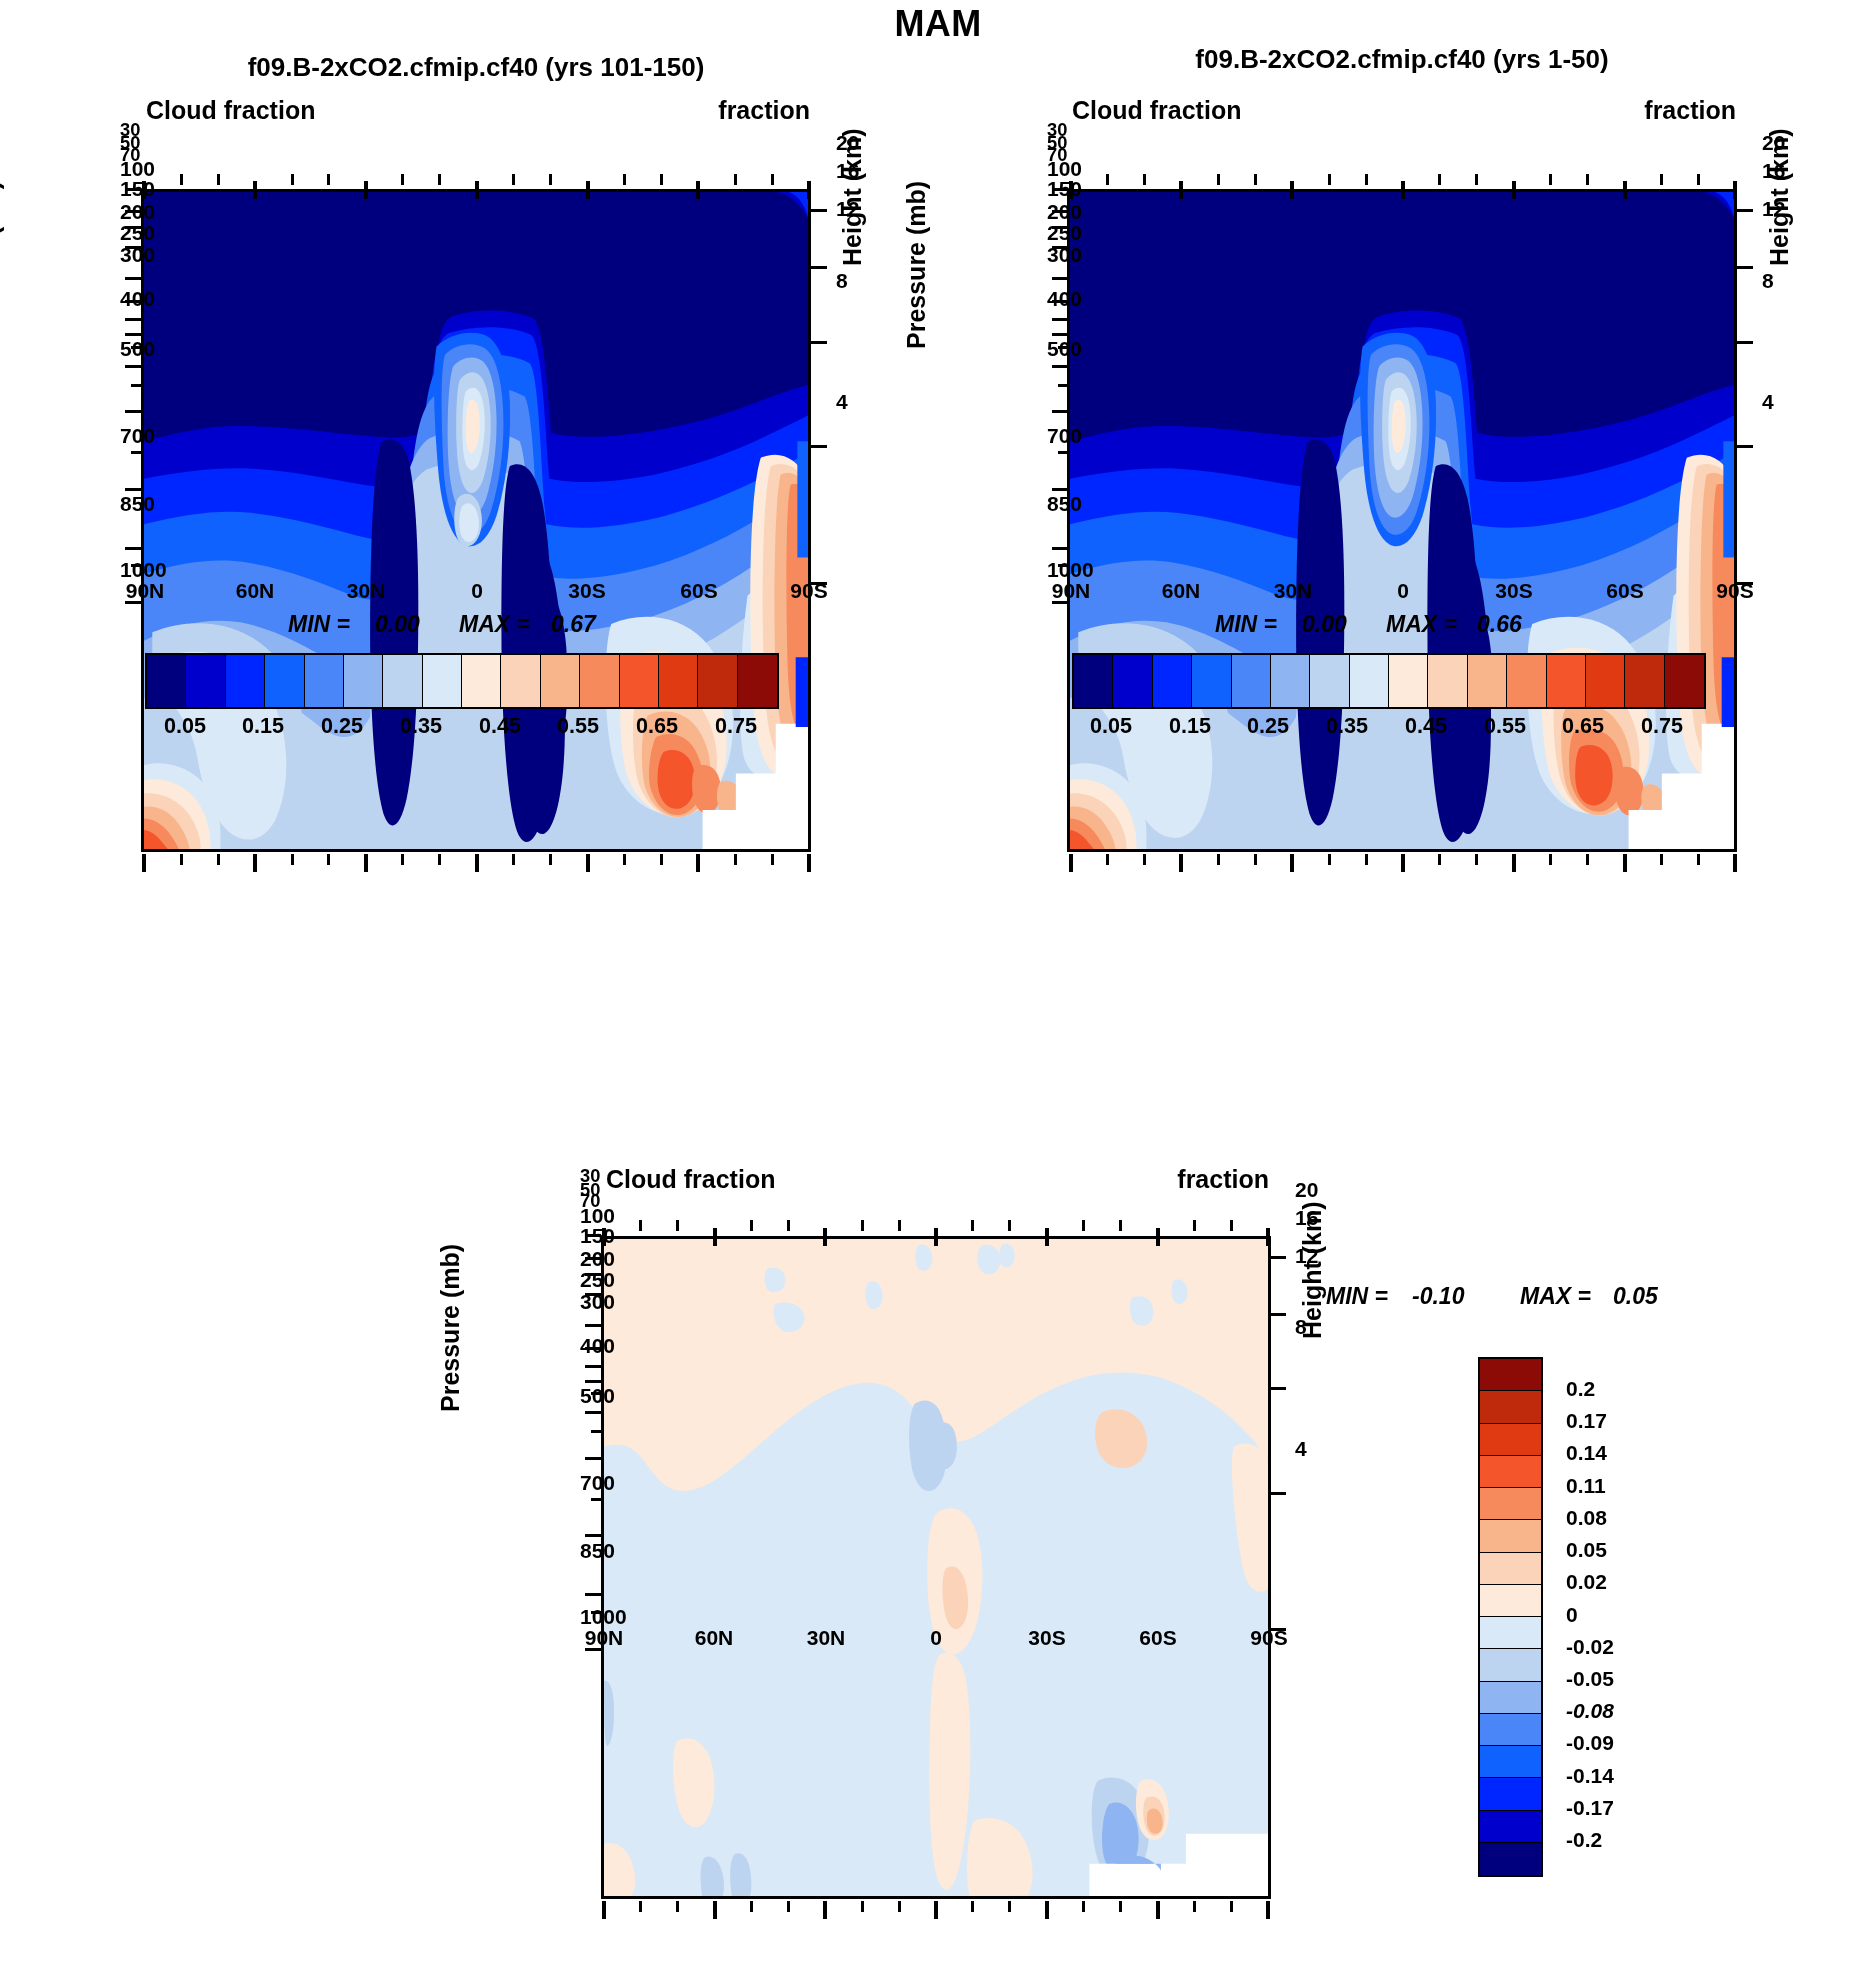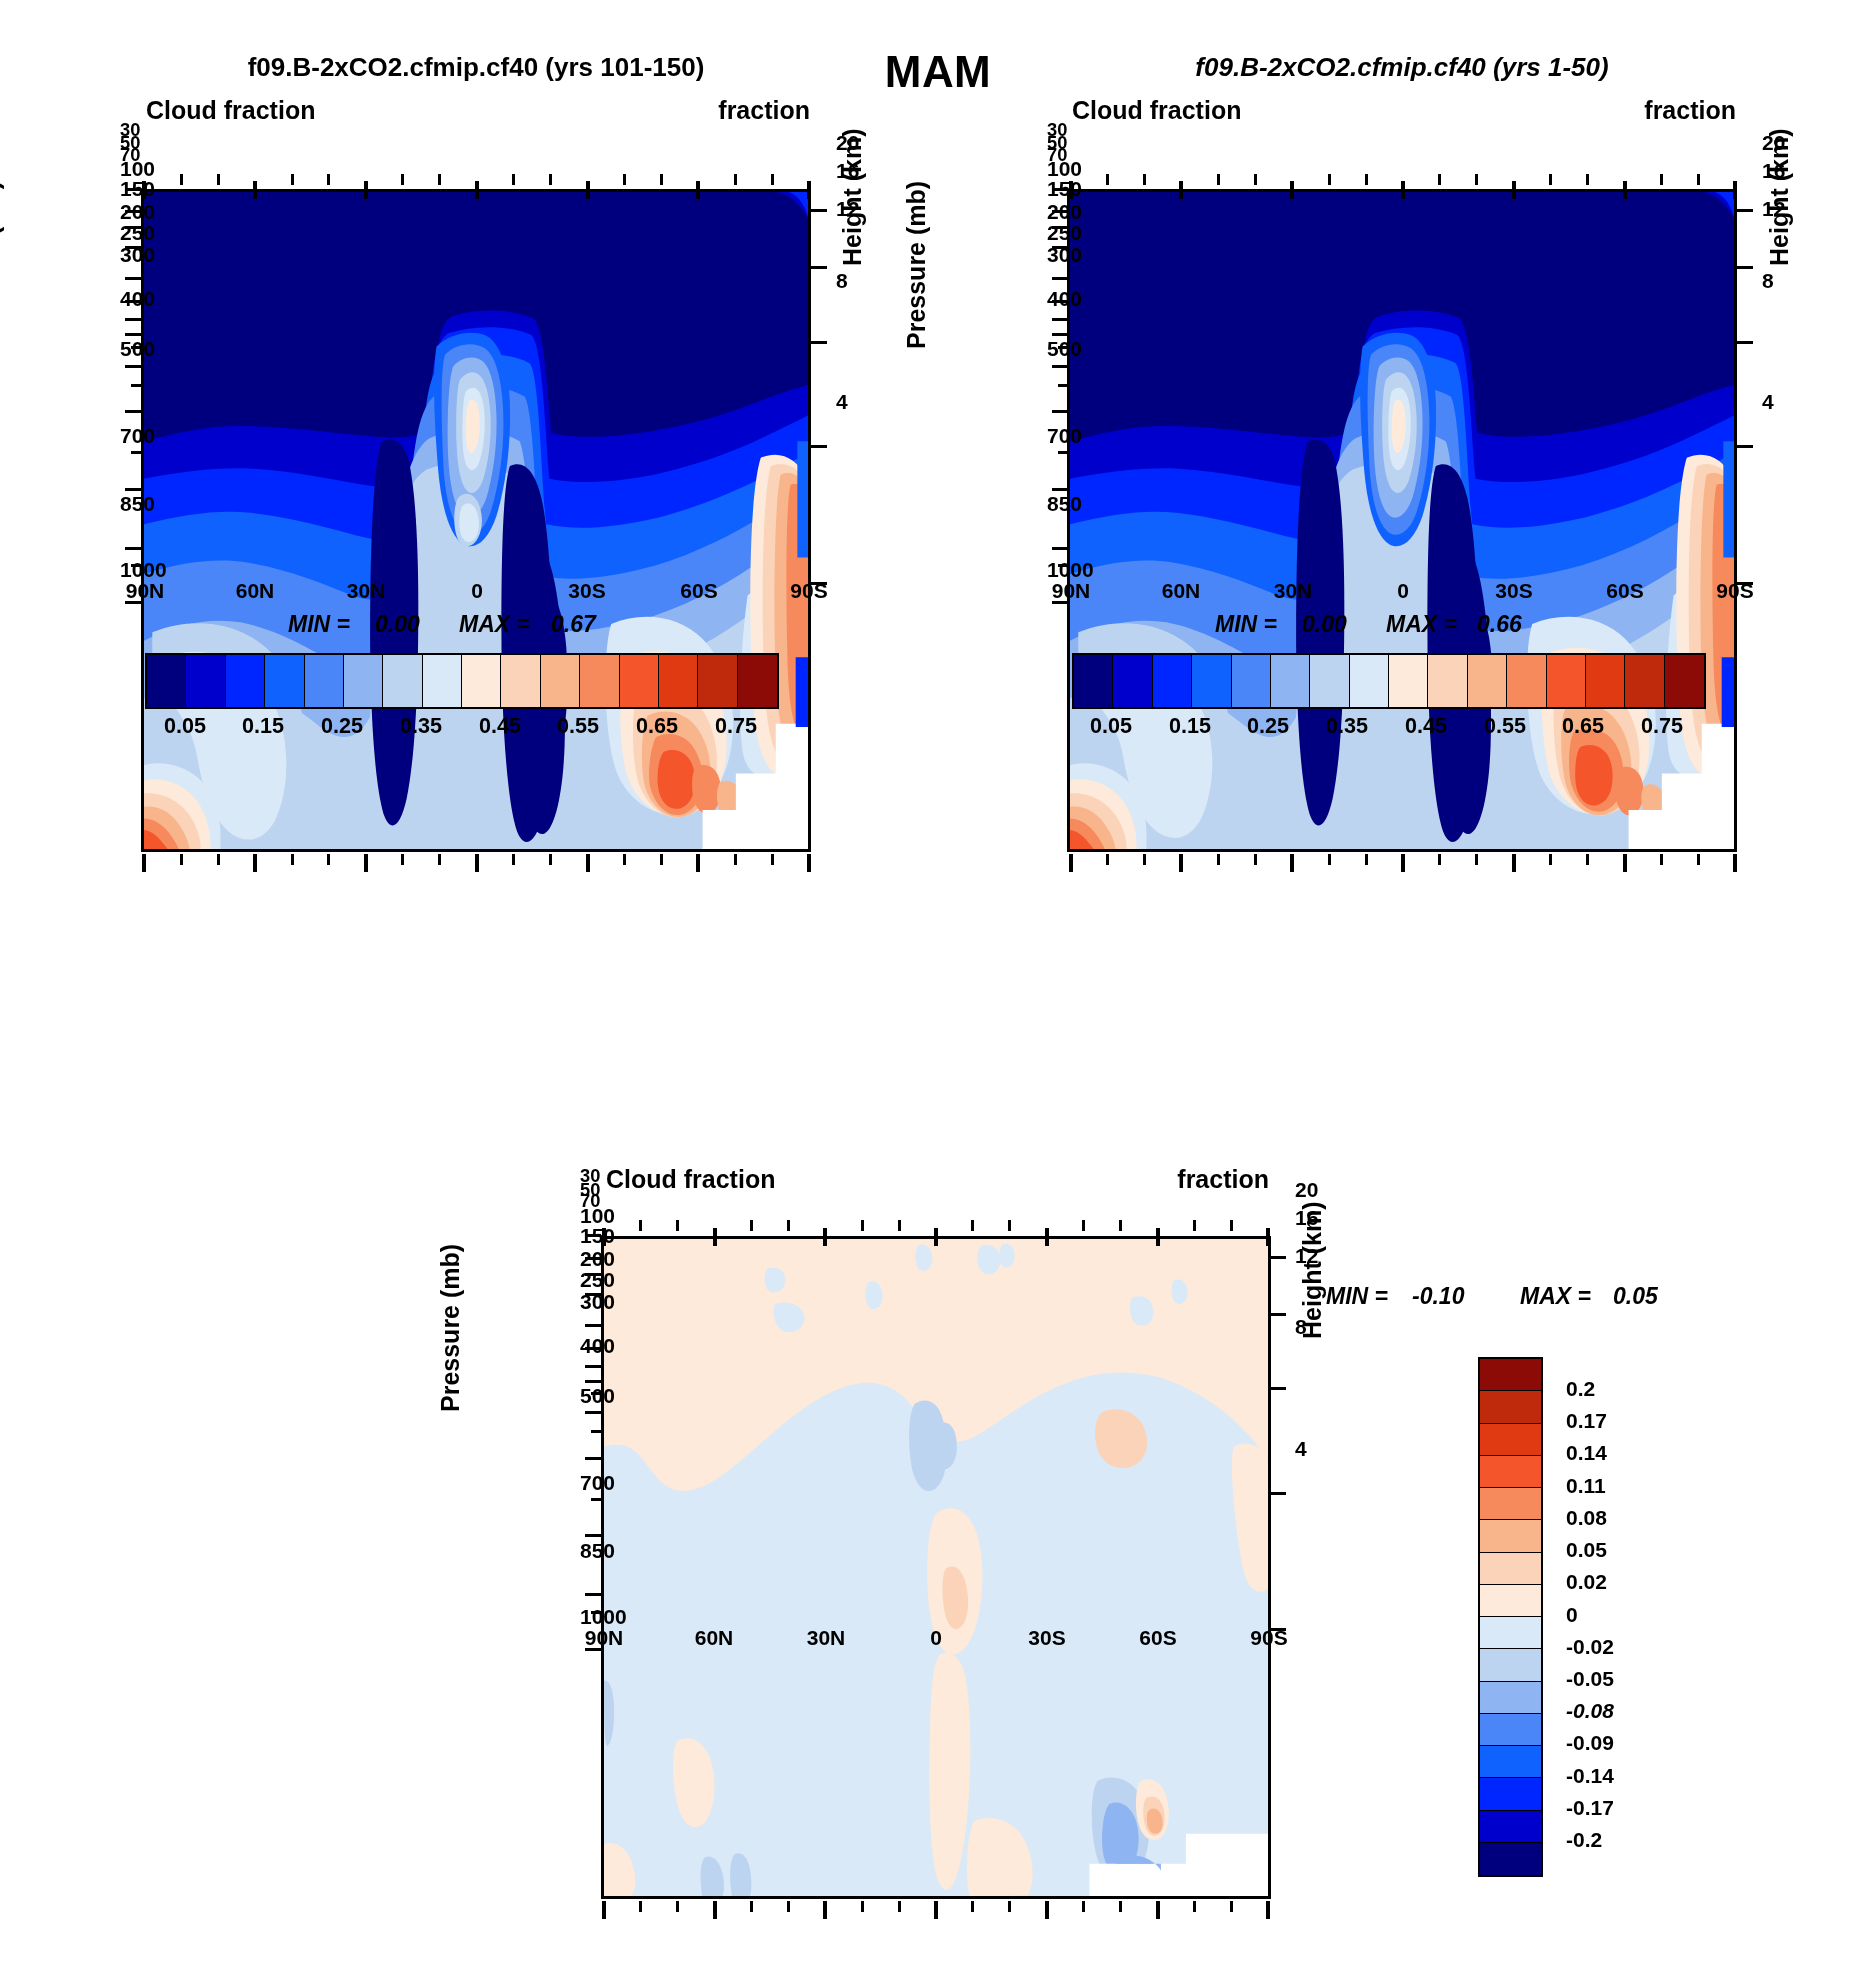--- a/index.html
+++ b/index.html
@@ -7,21 +7,21 @@
        font-family:"Liberation Sans",sans-serif;color:#000;
        -webkit-font-smoothing:none;}
   .fig{position:absolute;left:0;top:0;width:1876px;height:1966px;}
 
   
   .txt{position:absolute;white-space:nowrap;font-weight:bold;}
   .ctr{transform:translateX(-50%);}
   .rgt{transform:translateX(-100%);}
   .vctr{transform:translateY(-50%);}
 
-  .suptitle{font-size:44px;letter-spacing:0.4px;margin-top:44px;}
+  .suptitle{font-size:36px;letter-spacing:0.4px;}
   .paneltitle{font-size:26px;}
   .fieldlabel{font-size:25px;}
   .minmax{font-size:23px;font-style:italic;}
   .axnum{font-size:21px;}
   .axnum-sm{font-size:18.3px;}
   .cbnum{font-size:21.6px;}
   .legnum{font-size:21px;}
   .axtitle{font-size:25px;}
 
   .vert{writing-mode:vertical-rl;transform:rotate(180deg);transform-origin:center;}
@@ -331,21 +331,21 @@
       <div class="txt cbnum ctr" style="left: 185px; top: 713px;">0.05</div>
       <div class="txt cbnum ctr" style="left: 263px; top: 713px;">0.15</div>
       <div class="txt cbnum ctr" style="left: 342px; top: 713px;">0.25</div>
       <div class="txt cbnum ctr" style="left: 421px; top: 713px;">0.35</div>
       <div class="txt cbnum ctr" style="left: 500px; top: 713px;">0.45</div>
       <div class="txt cbnum ctr" style="left: 578px; top: 713px;">0.55</div>
       <div class="txt cbnum ctr" style="left: 657px; top: 713px;">0.65</div>
       <div class="txt cbnum ctr" style="left: 736px; top: 713px;">0.75</div>
     </div>
 
-  <div class="txt paneltitle ctr" style="left:1402px;top:52px;font-style:italic;">f09.B-2xCO2.cfmip.cf40 (yrs 1-50)</div>
+  <div class="txt paneltitle ctr" style="left:1402px;top:44px;">f09.B-2xCO2.cfmip.cf40 (yrs 1-50)</div>
   <div class="txt fieldlabel" style="left:1072px;top:96px;">Cloud fraction</div>
   <div class="txt fieldlabel rgt" style="left:1736px;top:96px;">fraction</div>
 
   <div class="vertwrap" style="left:931px;top:349px;">
     <div class="txt axtitle vert" style="position:relative;left:0;top:0;transform-origin:left top;">Pressure (mb)</div>
   </div>
   <div class="vertwrap" style="left:1794px;top:266px;">
     <div class="txt axtitle vert" style="position:relative;left:0;top:0;transform-origin:left top;">Height (km)</div>
   </div>
 

